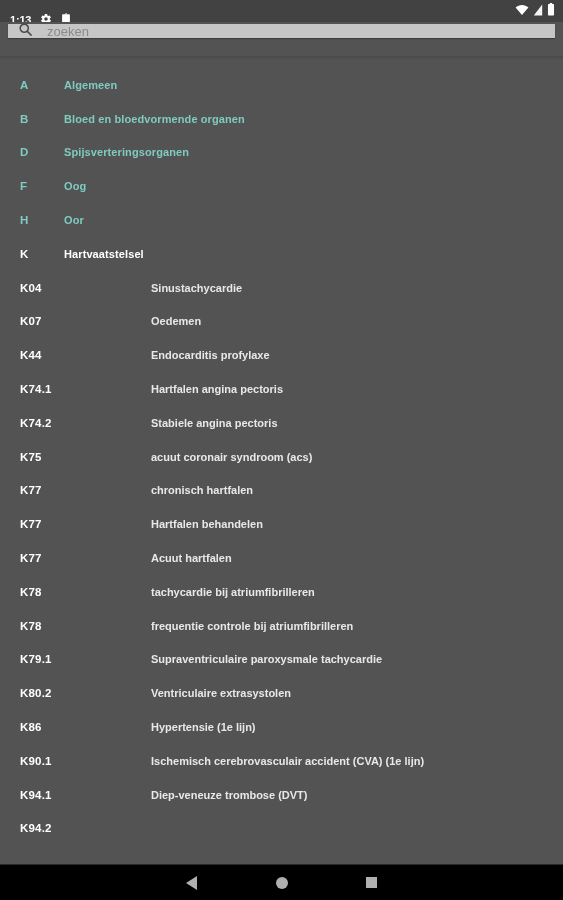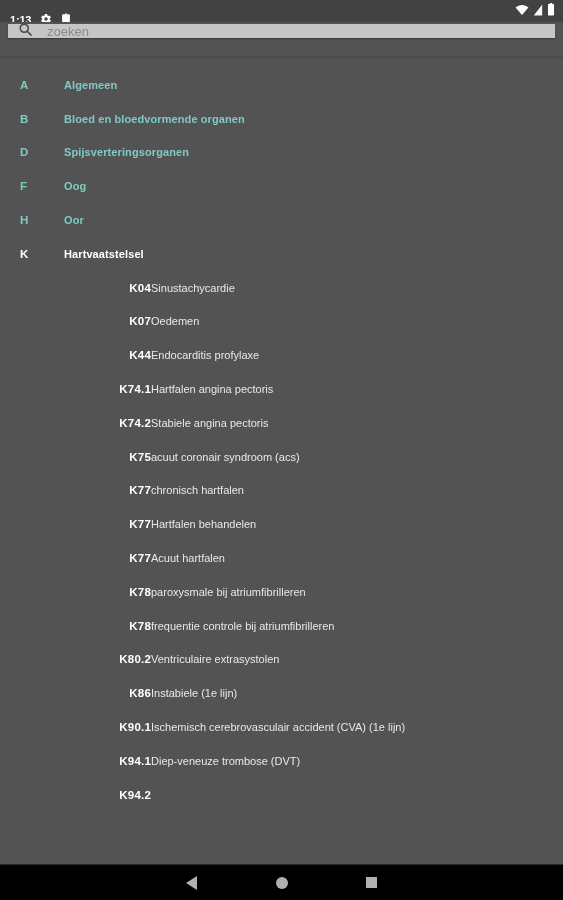--- a/index.html
+++ b/index.html
@@ -79,22 +79,22 @@
 
   
   .row.category .code  { color:#7fcbc2; flex:0 0 44px; }
   .row.category .label { color:#7fcbc2; font-weight:bold; letter-spacing:0.1px; }
 
   
   .row.category.selected .code  { color:#ffffff; }
   .row.category.selected .label { color:#ffffff; font-weight:bold; }
 
   
-  .row.item .code  { color:#ffffff;text-align:right; }
-  .row.item .label { color:#e8e8e8; font-weight:normal; }
+  .row.item .code  { color:#ffffff; }
+  .row.item .label { color:#e8e8e8; font-weight:bold; }
 
   
   .navbar {
     flex:0 0 35px;
     background:#000000;
     display:flex; align-items:center; justify-content:center;
     gap:0;
     border-top:1px solid #2a2a2a;
   }
   .nav-btn {
@@ -226,33 +226,37 @@
       <div class="row item">
         <span class="code">K77</span>
         <span class="label">Hartfalen behandelen</span>
       </div>
       <div class="row item">
         <span class="code">K77</span>
         <span class="label">Acuut hartfalen</span>
       </div>
       <div class="row item">
         <span class="code">K78</span>
-        <span class="label">paroxysmale bij atriumfibrilleren</span>
+        <span class="label">tachycardie bij atriumfibrilleren</span>
       </div>
       <div class="row item">
         <span class="code">K78</span>
         <span class="label">frequentie controle bij atriumfibrilleren</span>
       </div>
       <div class="row item">
+        <span class="code">K79.1</span>
+        <span class="label">Supraventriculaire paroxysmale tachycardie</span>
+      </div>
+      <div class="row item">
         <span class="code">K80.2</span>
         <span class="label">Ventriculaire extrasystolen</span>
       </div>
       <div class="row item">
         <span class="code">K86</span>
-        <span class="label">Instabiele (1e lijn)</span>
+        <span class="label">Hypertensie (1e lijn)</span>
       </div>
       <div class="row item">
         <span class="code">K90.1</span>
         <span class="label">Ischemisch cerebrovasculair accident (CVA) (1e lijn)</span>
       </div>
       <div class="row item">
         <span class="code">K94.1</span>
         <span class="label">Diep-veneuze trombose (DVT)</span>
       </div>
       <div class="row item">

